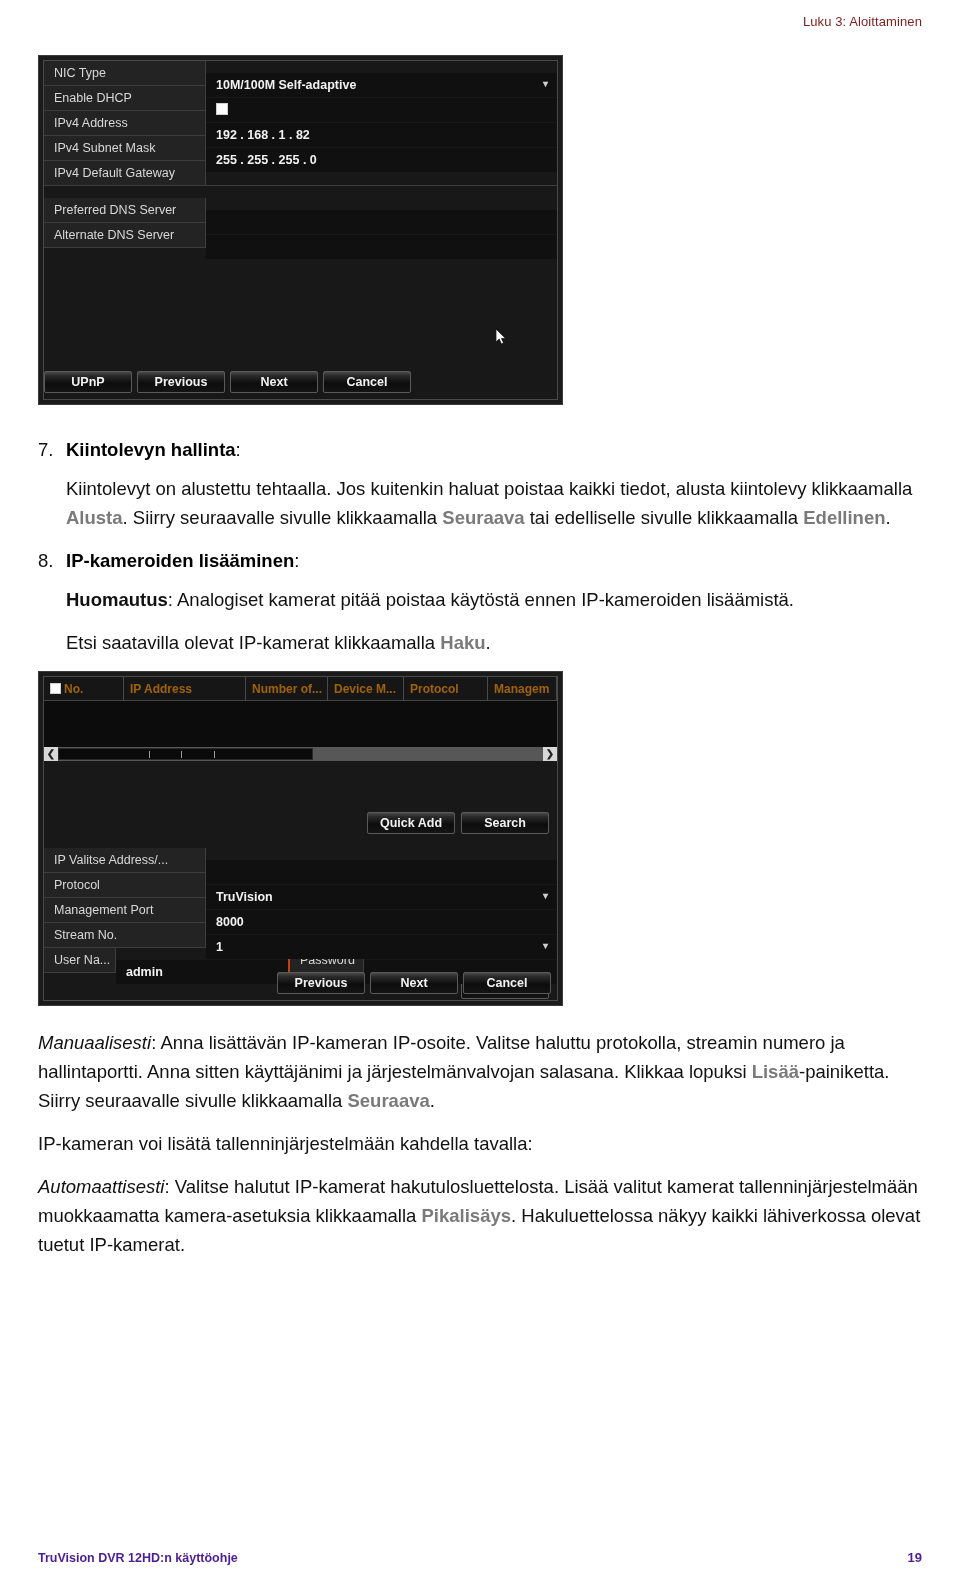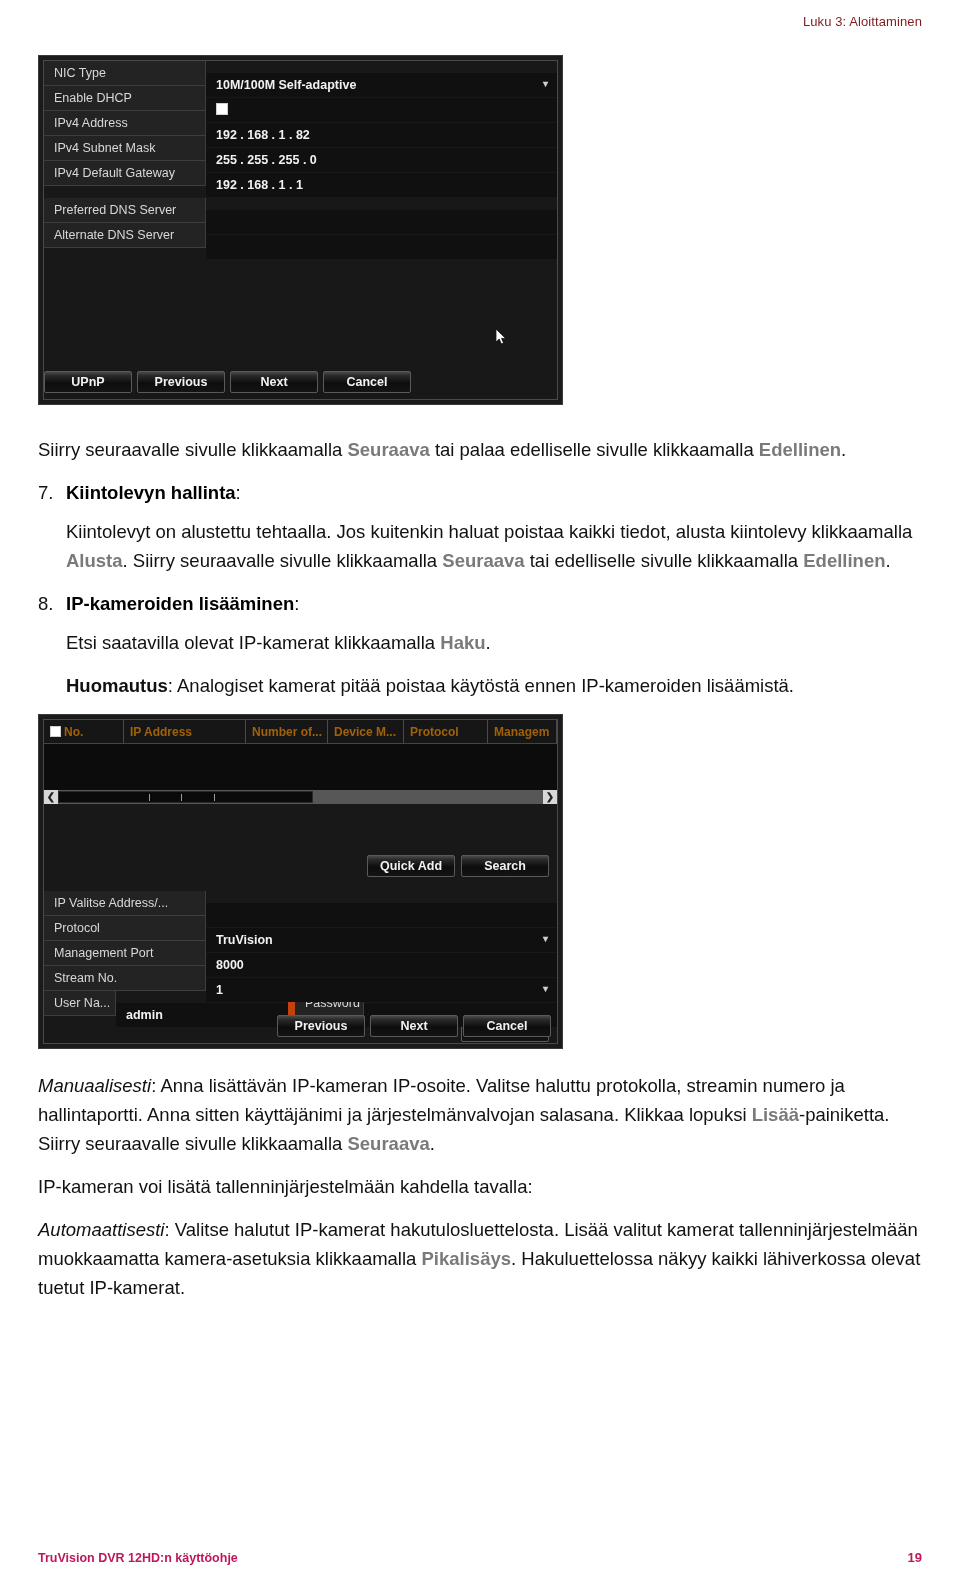--- a/index.html
+++ b/index.html
@@ -28,21 +28,21 @@
   .page-footer {
     position: absolute;
     left: 38px;
     right: 38px;
     bottom: 22px;
     display: flex;
     justify-content: space-between;
     align-items: flex-end;
     font-size: 12.5px;
     font-weight: bold;
-    color: #be185d;
+    color: #4c1d95;
   }
   .page-footer .pagenum { font-size: 13px; }
 
   
   .content {
     position: absolute;
     left: 38px;
     top: 55px;
     width: 884px;
   }
@@ -282,21 +282,20 @@
         <div class="fval">192 . 168 . 1      . 82</div>
       </div>
 
       <div class="frow">
         <div class="flabel">IPv4 Subnet Mask</div>
         <div class="fval">255 . 255 . 255 . 0</div>
       </div>
 
       <div class="frow">
         <div class="flabel">IPv4 Default Gateway</div>
-        <div class="fval">192 . 168 . 1      . 1</div>
       </div>
 
       <div class="spacer-band" style="height:12px"></div>
 
       <div class="frow">
         <div class="flabel">Preferred DNS Server</div>
         <div class="fval"></div>
       </div>
 
       <div class="frow">
@@ -310,34 +309,33 @@
 
       <div class="btnbar">
         <div class="dvr-btn">UPnP</div>
         <div class="dvr-btn">Previous</div>
         <div class="dvr-btn">Next</div>
         <div class="dvr-btn">Cancel</div>
       </div>
     </div>
   </div>
 
-  <p class="body"><span>Siirry seuraavalle sivulle klikkaamalla </span><span class="hl">Seuraava</span><span> tai palaa edelliselle sivulle klikkaamalla </span><span class="hl">Edellinen</span><span>.</span></p>
 
   <ol class="steps">
     <li>
       <span class="num">7.</span>
       <div class="step-title"><span>Kiintolevyn hallinta</span><span style="font-weight:normal">:</span></div>
       <p class="body"><span>Kiintolevyt on alustettu tehtaalla. Jos kuitenkin haluat poistaa kaikki tiedot, alusta kiintolevy klikkaamalla </span><span class="hl">Alusta</span><span>. Siirry seuraavalle sivulle klikkaamalla </span><span class="hl">Seuraava</span><span> tai edelliselle sivulle klikkaamalla </span><span class="hl">Edellinen</span><span>.</span></p>
     </li>
 
     <li>
       <span class="num">8.</span>
       <div class="step-title"><span>IP-kameroiden lisääminen</span><span style="font-weight:normal">:</span></div>
+      <p class="body"><span class="bold">Huomautus</span><span>: Analogiset kamerat pitää poistaa käytöstä ennen IP-kameroiden lisäämistä.</span></p>
       <p class="body"><span>Etsi saatavilla olevat IP-kamerat klikkaamalla </span><span class="hl">Haku</span><span>.</span></p>
-      <p class="body"><span class="bold">Huomautus</span><span>: Analogiset kamerat pitää poistaa käytöstä ennen IP-kameroiden lisäämistä.</span></p>
     </li>
   </ol>
 
   <div class="shot shot2">
     <div class="shot-inner">
 
       <div class="tbl-head">
         <div class="th" style="width:80px"><span class="chk"></span><span>No.</span></div>
         <div class="th" style="width:122px">IP Address</div>
         <div class="th" style="width:82px">Number of...</div>
@@ -387,21 +385,21 @@
         <div class="flabel">Stream No.</div>
         <div class="fval">
           <span>1</span>
           <span class="caret">▾</span>
         </div>
       </div>
 
       <div class="frow">
         <div class="flabel" style="width:72px;min-width:72px">User Na...</div>
         <div class="fval" style="flex:0 0 172px">admin</div>
-        <div class="flabel" style="width:76px;min-width:76px;border-left:7px solid #c2410c">Password</div>
+        <div class="flabel" style="width:76px;min-width:76px;border-left:2px solid #c2410c">Password</div>
         <div class="fval"></div>
       </div>
 
       <div class="add-row">
         <div class="dvr-btn">Add</div>
       </div>
 
       <svg class="cursor" style="left:286px; top:296px;" viewBox="0 0 11 16">
         <polygon points="0,0 0,13 3.2,10 5.4,15 7.6,14 5.5,9.4 9.6,9.4" fill="#ffffff" stroke="#000000" stroke-width="0.7"></polygon>
       </svg>

